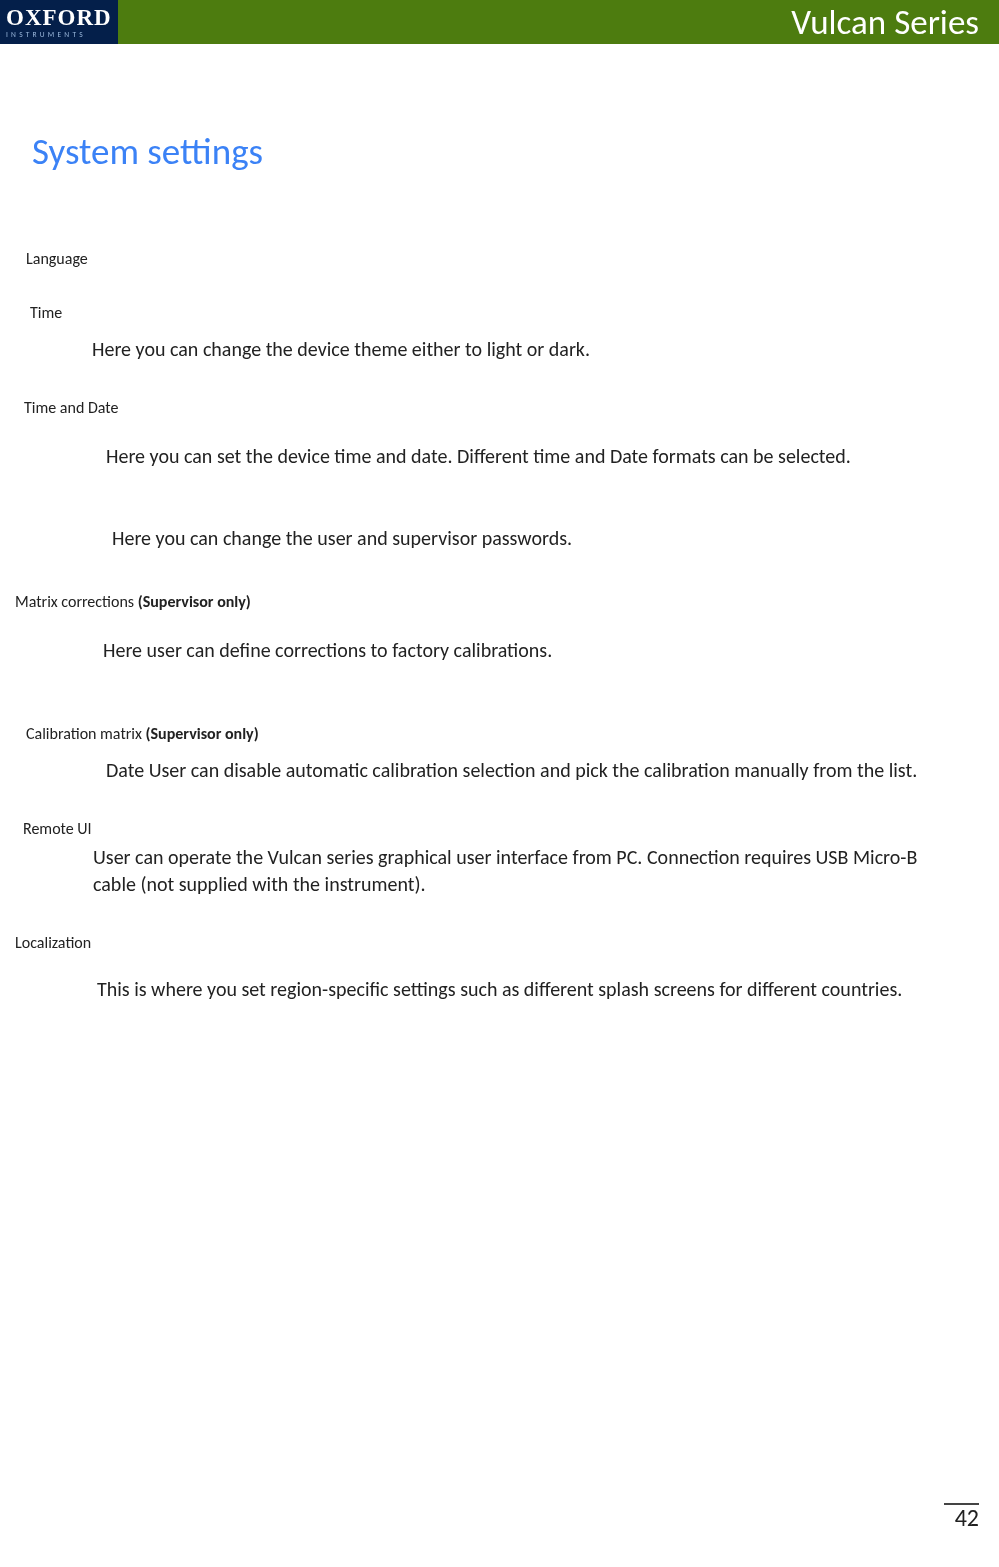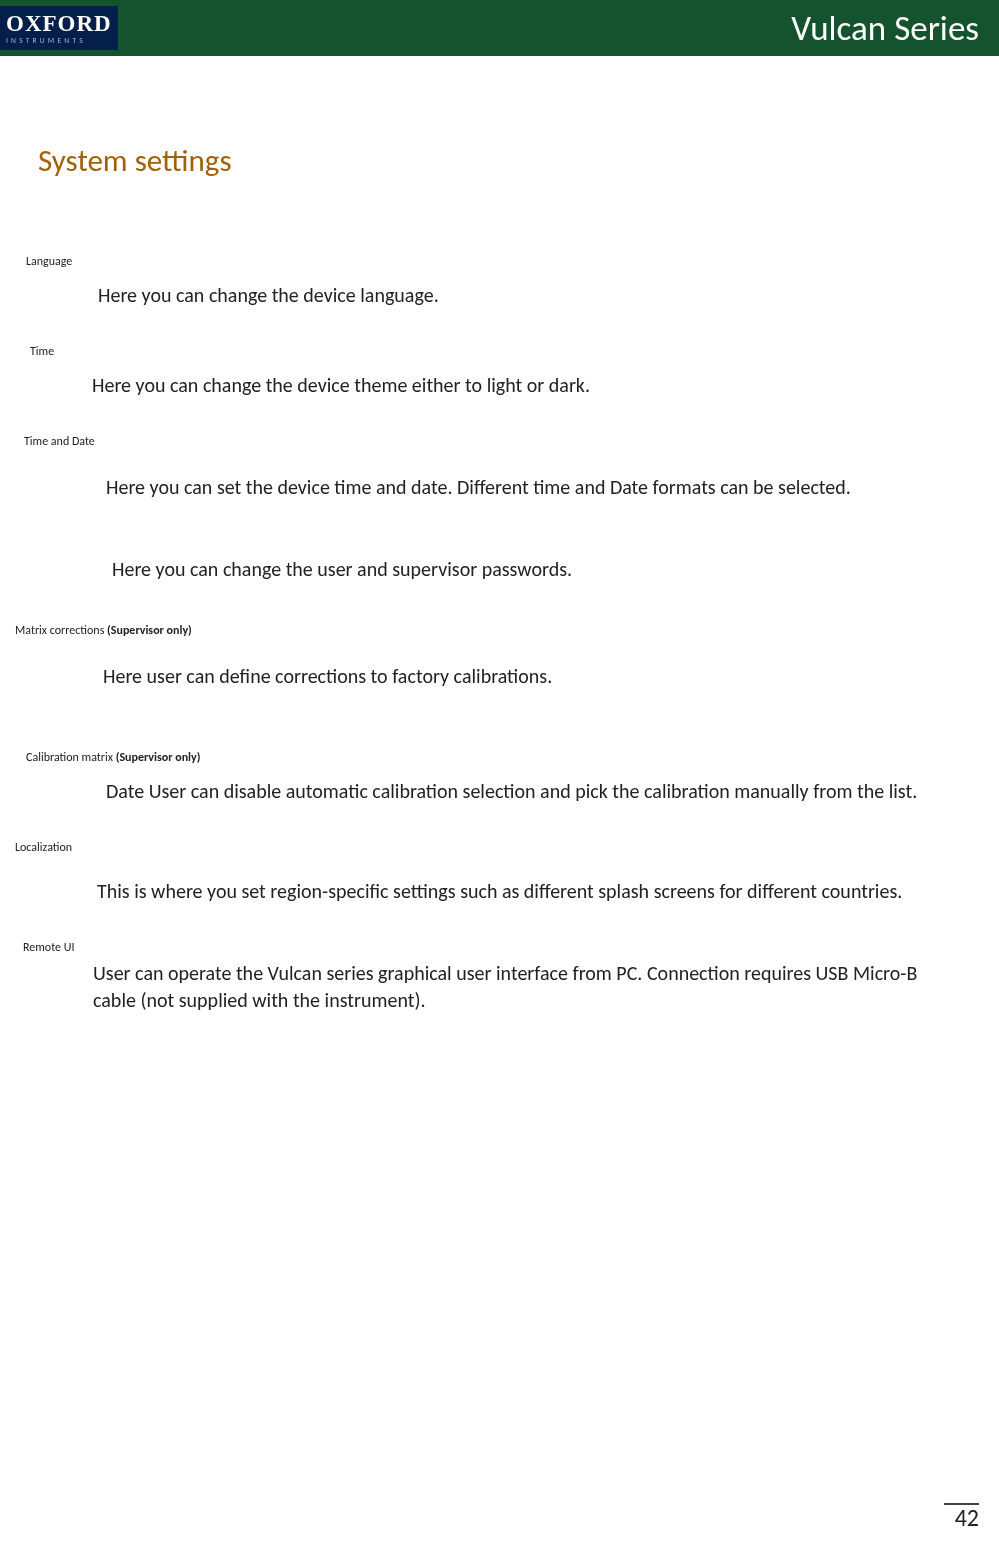--- a/index.html
+++ b/index.html
@@ -9,22 +9,22 @@
     }
     body {
       width: 999px;
       height: 1567px;
       font-family: Calibri, Arial, sans-serif;
       background: #ffffff;
       position: relative;
     }
     .header-bar {
       width: 100%;
-      height: 56px;
-      background: #14532d;
+      height: 44px;
+      background: #4d7c0f;
       display: flex;
       align-items: center;
       justify-content: space-between;
     }
     .logo-container {
       height: 44px;
       background: #041f4a;
       padding: 3px 6px;
       display: flex;
       flex-direction: column;
@@ -48,31 +48,31 @@
     .header-title {
       color: #ffffff;
       font-size: 35px;
       font-weight: 400;
       padding-right: 20px;
     }
     .content {
       padding: 85px 20px 0 20px;
     }
     .page-title {
-      font-size: 31px;
+      font-size: 37px;
       font-weight: 400;
-      color: #a16207;
+      color: #3b82f6;
       margin-bottom: 75px;
-      margin-left: 18px;
+      margin-left: 12px;
     }
     .section {
       margin-bottom: 35px;
     }
     .section-heading {
-      font-size: 12px;
+      font-size: 16px;
       font-weight: 400;
       color: #222222;
       margin-bottom: 14px;
     }
     .bold {
       font-weight: bold;
     }
     .section-body {
       font-size: 20px;
       color: #222222;
@@ -124,21 +124,20 @@
     <div class="logo-sub">INSTRUMENTS</div>
   </div>
   <div class="header-title">Vulcan Series</div>
 </div>
 
 <div class="content">
   <h1 class="page-title">System settings</h1>
 
   <div class="section section-language">
     <div class="section-heading">Language</div>
-    <div class="section-body">Here you can change the device language.</div>
   </div>
 
   <div class="section section-theme">
     <div class="section-heading">Time</div>
     <div class="section-body">Here you can change the device theme either to light or dark.</div>
   </div>
 
   <div class="section section-timedate">
     <div class="section-heading">Time and Date</div>
     <div class="section-body">Here you can set the device time and date. Different time and Date formats can be selected.</div>
@@ -155,25 +154,25 @@
     <div class="section-body">Here user can define corrections to factory calibrations.</div>
   </div>
 
   <div class="section section-calibration">
     <div class="section-heading">
       <span>Calibration matrix </span><span class="bold">(Supervisor only)</span>
     </div>
     <div class="section-body">Date User can disable automatic calibration selection and pick the calibration manually from the list.</div>
   </div>
 
+  <div class="section section-remote">
+    <div class="section-heading">Remote UI</div>
+    <div class="section-body">User can operate the Vulcan series graphical user interface from PC. Connection requires USB Micro-B cable (not supplied with the instrument).</div>
+  </div>
+
   <div class="section section-localization">
     <div class="section-heading">Localization</div>
     <div class="section-body">This is where you set region-specific settings such as different splash screens for different countries.</div>
-  </div>
-
-  <div class="section section-remote">
-    <div class="section-heading">Remote UI</div>
-    <div class="section-body">User can operate the Vulcan series graphical user interface from PC. Connection requires USB Micro-B cable (not supplied with the instrument).</div>
   </div>
 </div>
 
 <div class="page-number-line"></div>
 <div class="page-number">42</div>
 
 </body></html>

